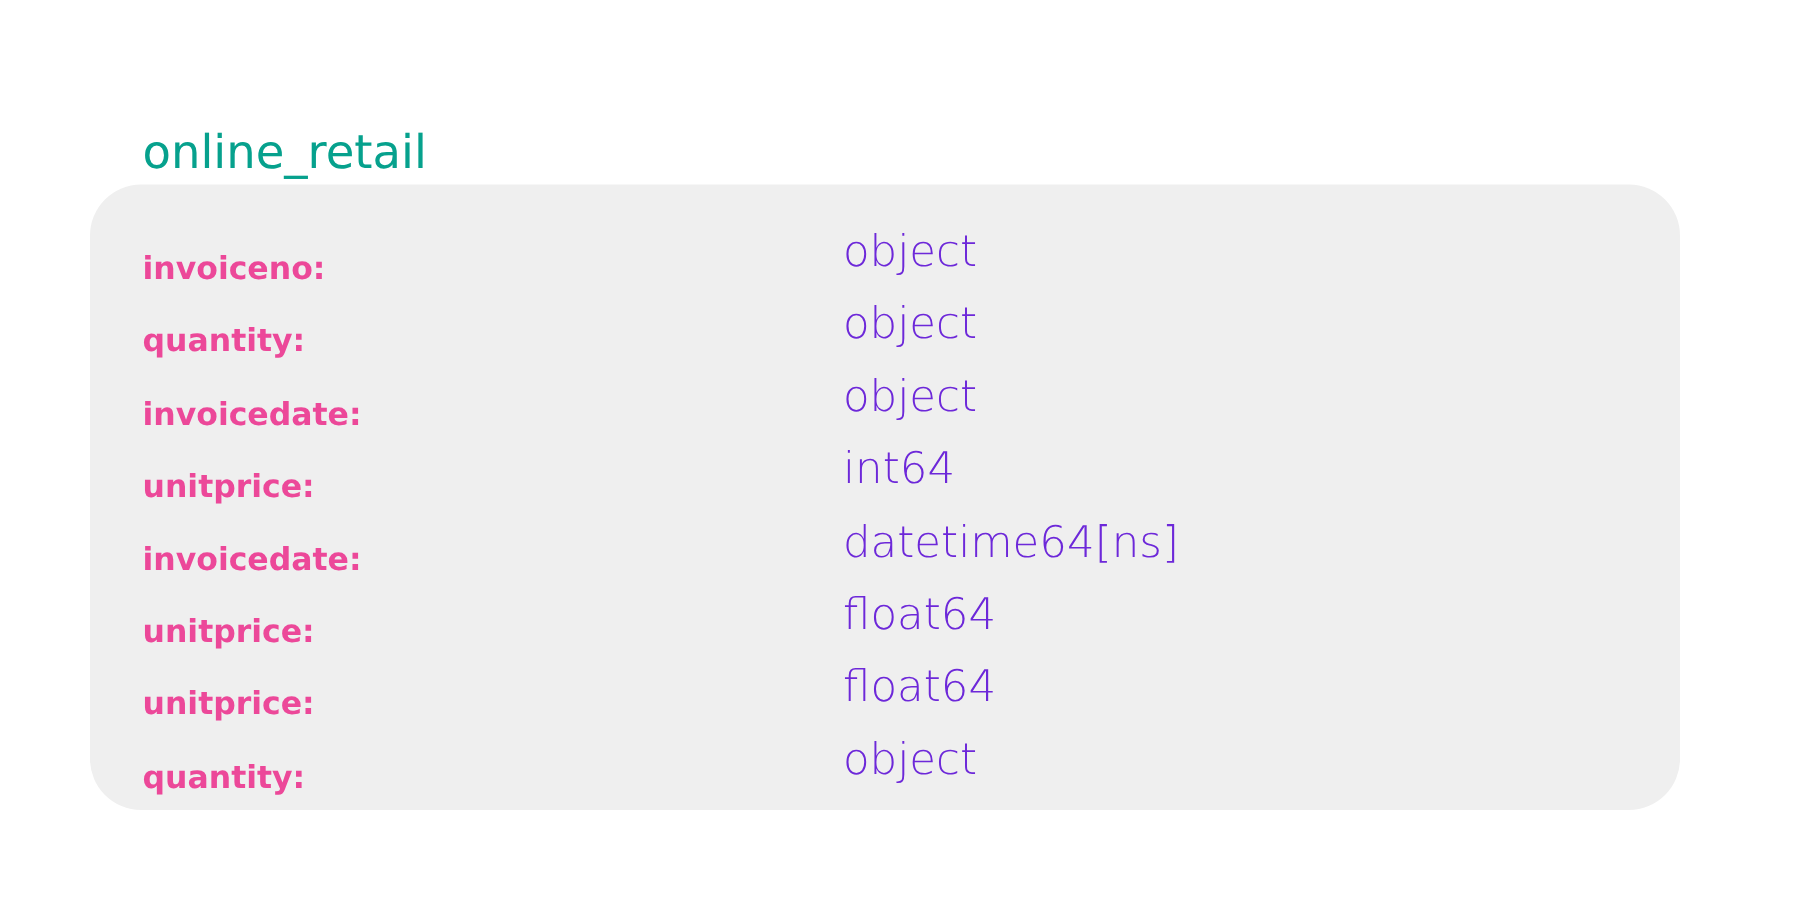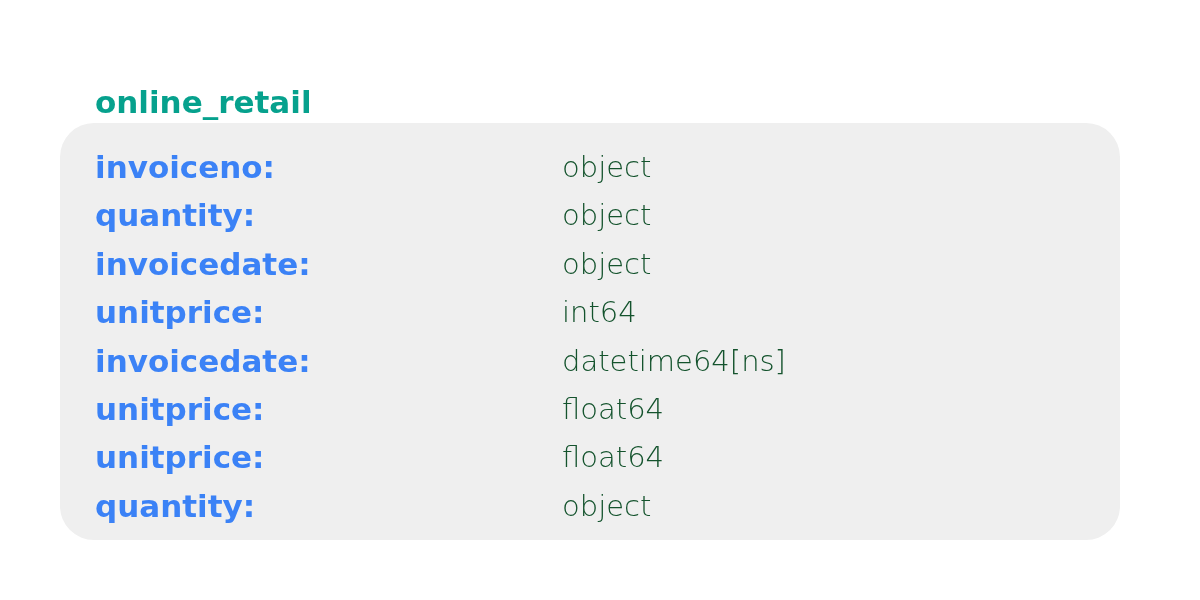--- a/index.html
+++ b/index.html
@@ -1,27 +1,27 @@
 <!DOCTYPE html>
 <html><head>
   <meta charset="utf-8">
   <style>
     html, body { margin: 0; padding: 0; background: #ffffff; }
     body { width: 1200px; height: 600px; position: relative; overflow: hidden;
            font-family: "DejaVu Sans", "Liberation Sans", sans-serif; }
-    .title { position: absolute; left: 95px; top: 82px; font-size: 31px; font-weight: bold;
+    .title { position: absolute; left: 95px; top: 82px; font-size: 31px; font-weight: normal;
              color: #06a18d; letter-spacing: 0px; line-height: 40px; }
     .panel { position: absolute; left: 60px; top: 123px; width: 1060px; height: 417px;
              background: #efefef; border-radius: 34px; }
     .rows { position: absolute; left: 95px; top: 147px; }
     .row { height: 48.4px; position: relative; }
-    .key { position: absolute; left: 0; top: 0; font-size: 31px; font-weight: 500;
-           color: #3b82f6; line-height: 40px; white-space: nowrap; font-weight: 600; }
+    .key { position: absolute; left: 0; top: 12px; font-size: 21px; font-weight: 500;
+           color: #ec4899; line-height: 40px; white-space: nowrap; font-weight: 600; }
     .val { position: absolute; left: 467px; top: 0; font-size: 29px; font-weight: 300;
-           color: #14532d; line-height: 40px; white-space: nowrap; }
+           color: #6d28d9; line-height: 40px; white-space: nowrap; }
   </style>
 </head>
 <body>
 
 <div class="title">online_retail</div>
 
 <div class="panel"></div>
 
 <div class="rows">
   <div class="row">

